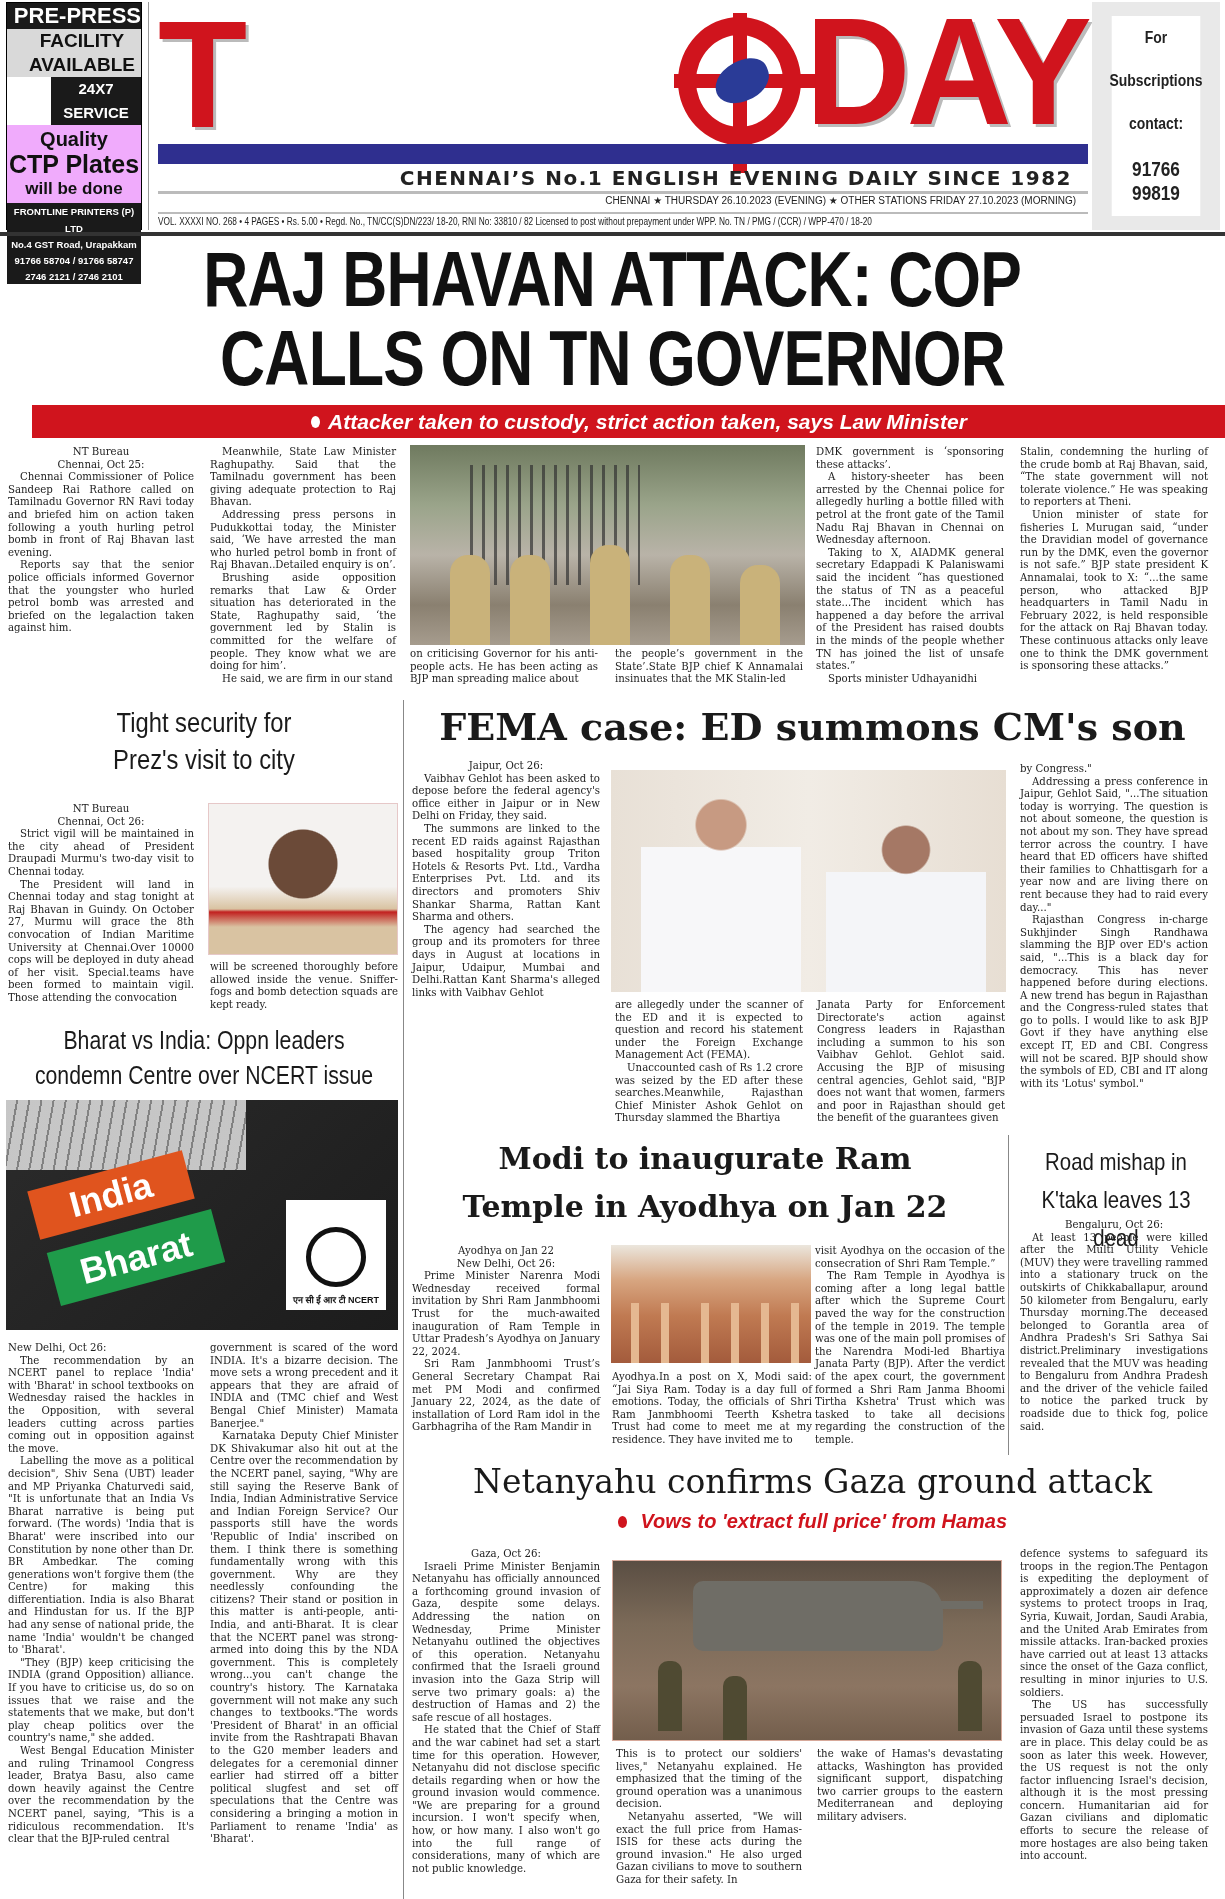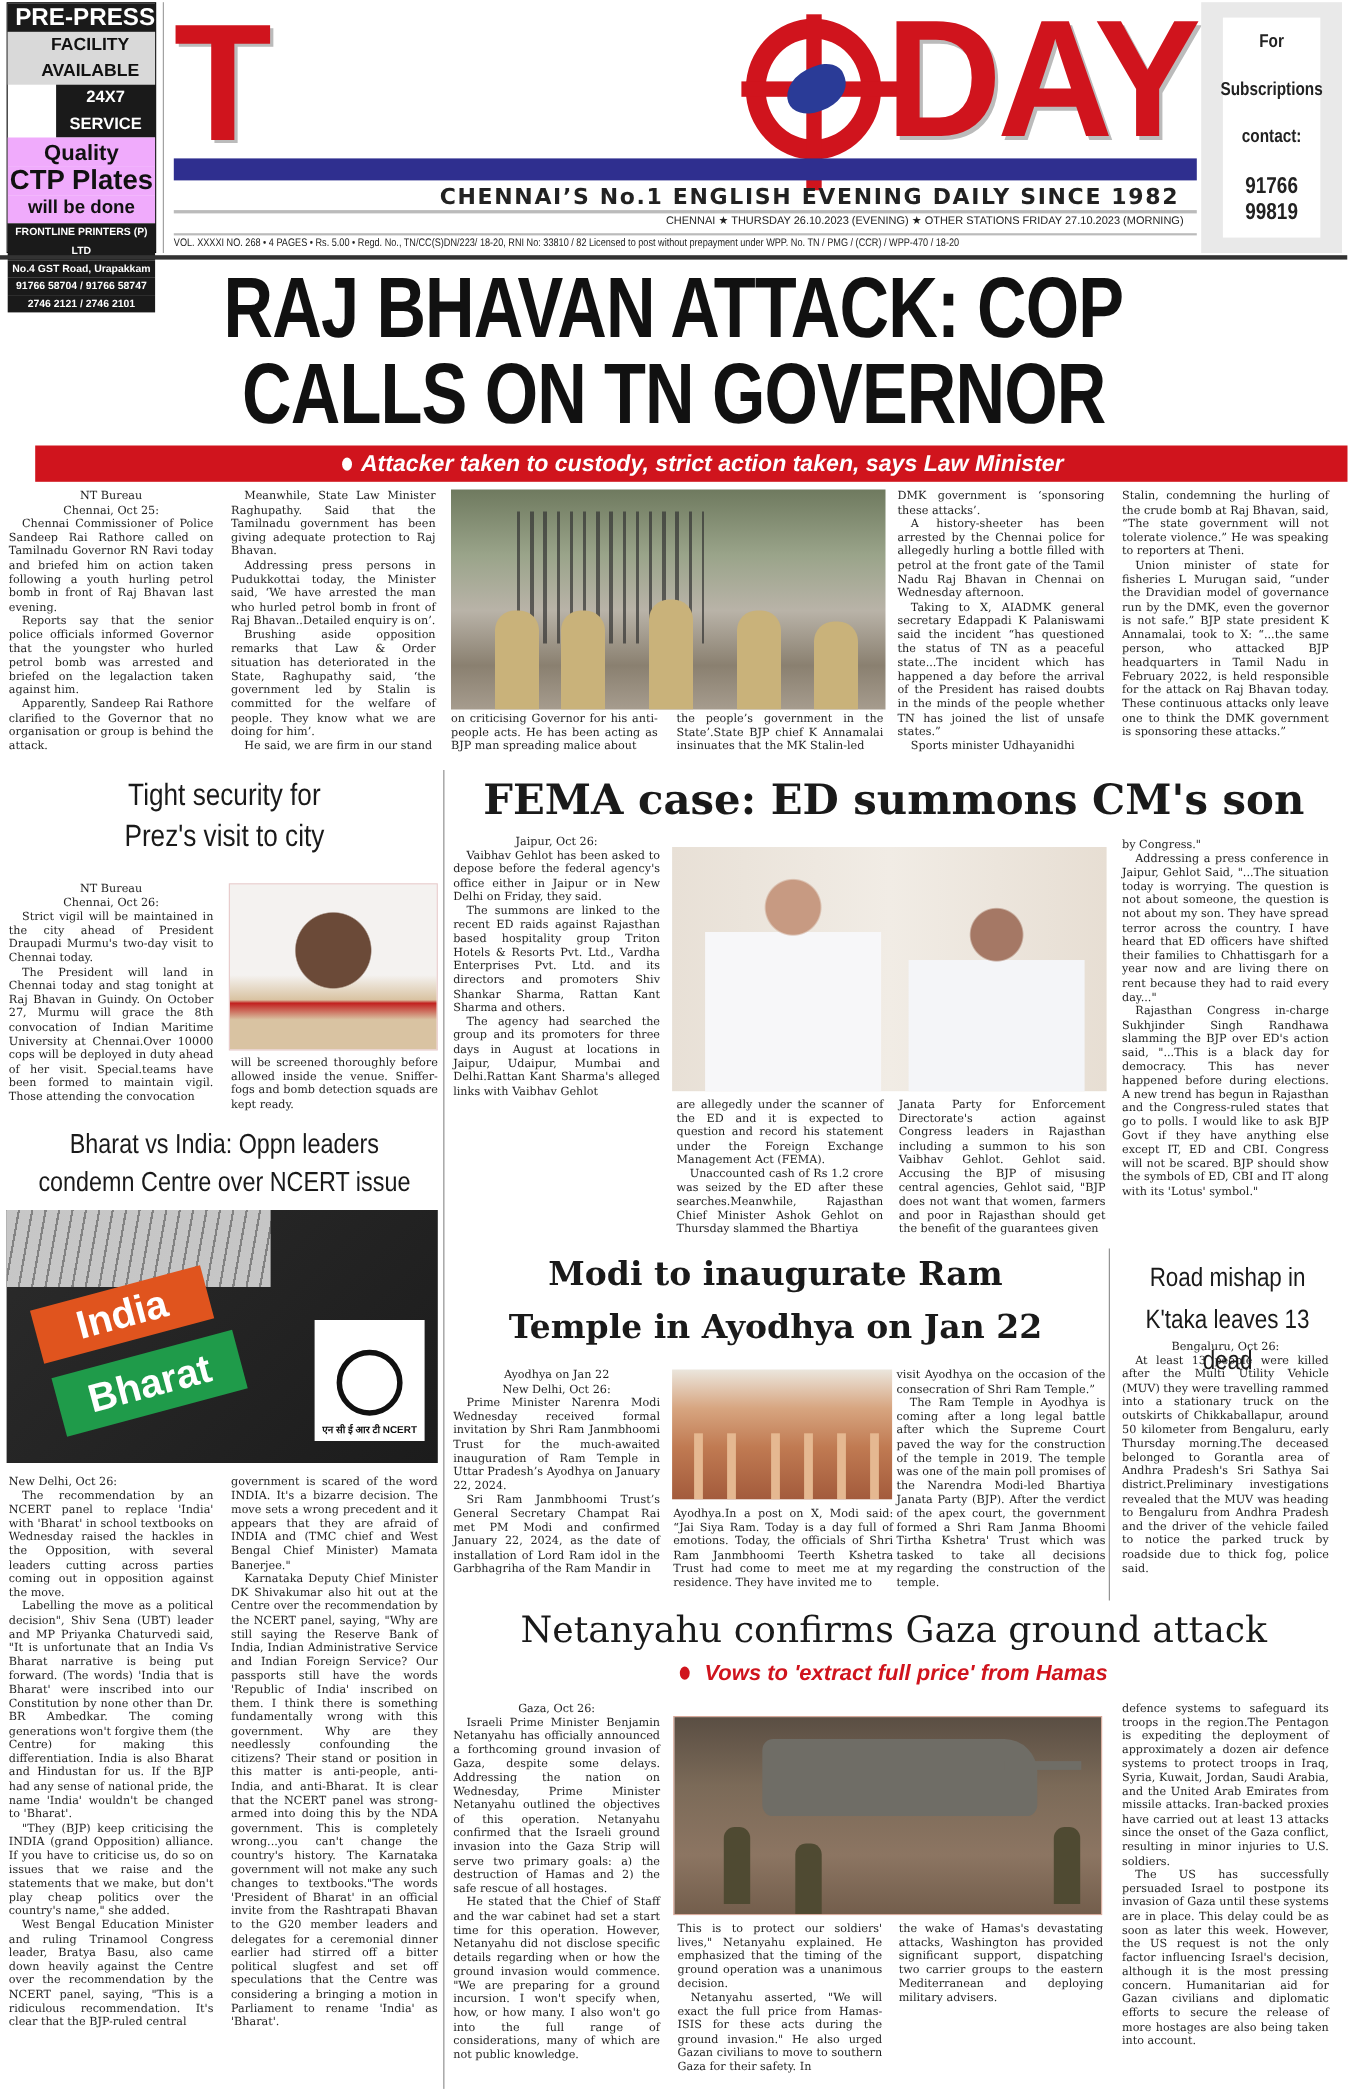--- a/index.html
+++ b/index.html
@@ -66,21 +66,21 @@
   .photo-gaza .barrel { position: absolute; left: 300px; top: 40px; width: 70px; height: 8px; background: #6f6d66; }
   .photo-gaza .soldier { position: absolute; width: 24px; height: 70px; background: #4f4a32; border-radius: 10px 10px 0 0; }
 
   .ruler { background: #888; }
 </style>
 </head>
 <body>
 
 <div class="abs ad-box">
   <div class="ad-black" style="font-size:22px;line-height:26px;font-weight:900;text-align:right;">PRE-PRESS</div>
-  <div class="ad-gray" style="font-size:16px;line-height:24px;padding-left:16px;">FACILITY AVAILABLE</div>
+  <div class="ad-gray" style="font-size:19px;line-height:24px;padding-left:16px;">FACILITY AVAILABLE</div>
   <div class="ad-black" style="font-size:15px;line-height:24px;margin-left:44px;">24X7 SERVICE</div>
   <div class="ad-white" style="font-size:20px;line-height:24px;padding-top:2px;">Quality</div>
   <div class="ad-white" style="font-size:25px;line-height:27px;">CTP Plates</div>
   <div class="ad-white" style="font-size:17px;line-height:22px;padding-bottom:3px;">will be done</div>
   <div class="ad-black" style="font-size:9.5px;line-height:17px;">FRONTLINE PRINTERS (P) LTD</div>
   <div class="ad-black" style="font-size:9.5px;line-height:15px;">No.4 GST Road, Urapakkam</div>
   <div class="ad-black" style="font-size:9.5px;line-height:17px;">91766 58704 / 91766 58747</div>
   <div class="ad-black" style="font-size:9.5px;line-height:15px;">2746 2121 / 2746 2101</div>
 </div>
 <div class="abs vsep"></div>
@@ -116,21 +116,20 @@
 <div class="abs red-strap">
   <span class="bullet"></span>
   <span>Attacker taken to custody, strict action taken, says Law Minister</span>
 </div>
 
 <div class="abs body-text" style="left:8px;top:446px;width:186px;">
   <p class="dateline">NT Bureau</p>
   <p class="dateline">Chennai, Oct 25:</p>
   <p>Chennai Commissioner of Police Sandeep Rai Rathore called on Tamilnadu Governor RN Ravi today and briefed him on action taken following a youth hurling petrol bomb in front of Raj Bhavan last evening.</p>
   <p>Reports say that the senior police officials informed Governor that the youngster who hurled petrol bomb was arrested and briefed on the legalaction taken against him.</p>
-  <p>Apparently, Sandeep Rai Rathore clarified to the Governor that no organisation or group is behind the attack.</p>
 </div>
 <div class="abs body-text" style="left:210px;top:446px;width:186px;">
   <p>Meanwhile, State Law Minister Raghupathy. Said that the Tamilnadu government has been giving adequate protection to Raj Bhavan.</p>
   <p>Addressing press persons in Pudukkottai today, the Minister said, ‘We have arrested the man who hurled petrol bomb in front of Raj Bhavan..Detailed enquiry is on’.</p>
   <p>Brushing aside opposition remarks that Law &amp; Order situation has deteriorated in the State, Raghupathy said, ‘the government led by Stalin is committed for the welfare of people. They know what we are doing for him’.</p>
   <p>He said, we are firm in our stand</p>
 </div>
 <div class="abs photo photo-raj">
   <div class="gate"></div>
   <div class="cop" style="left:40px;"></div>

